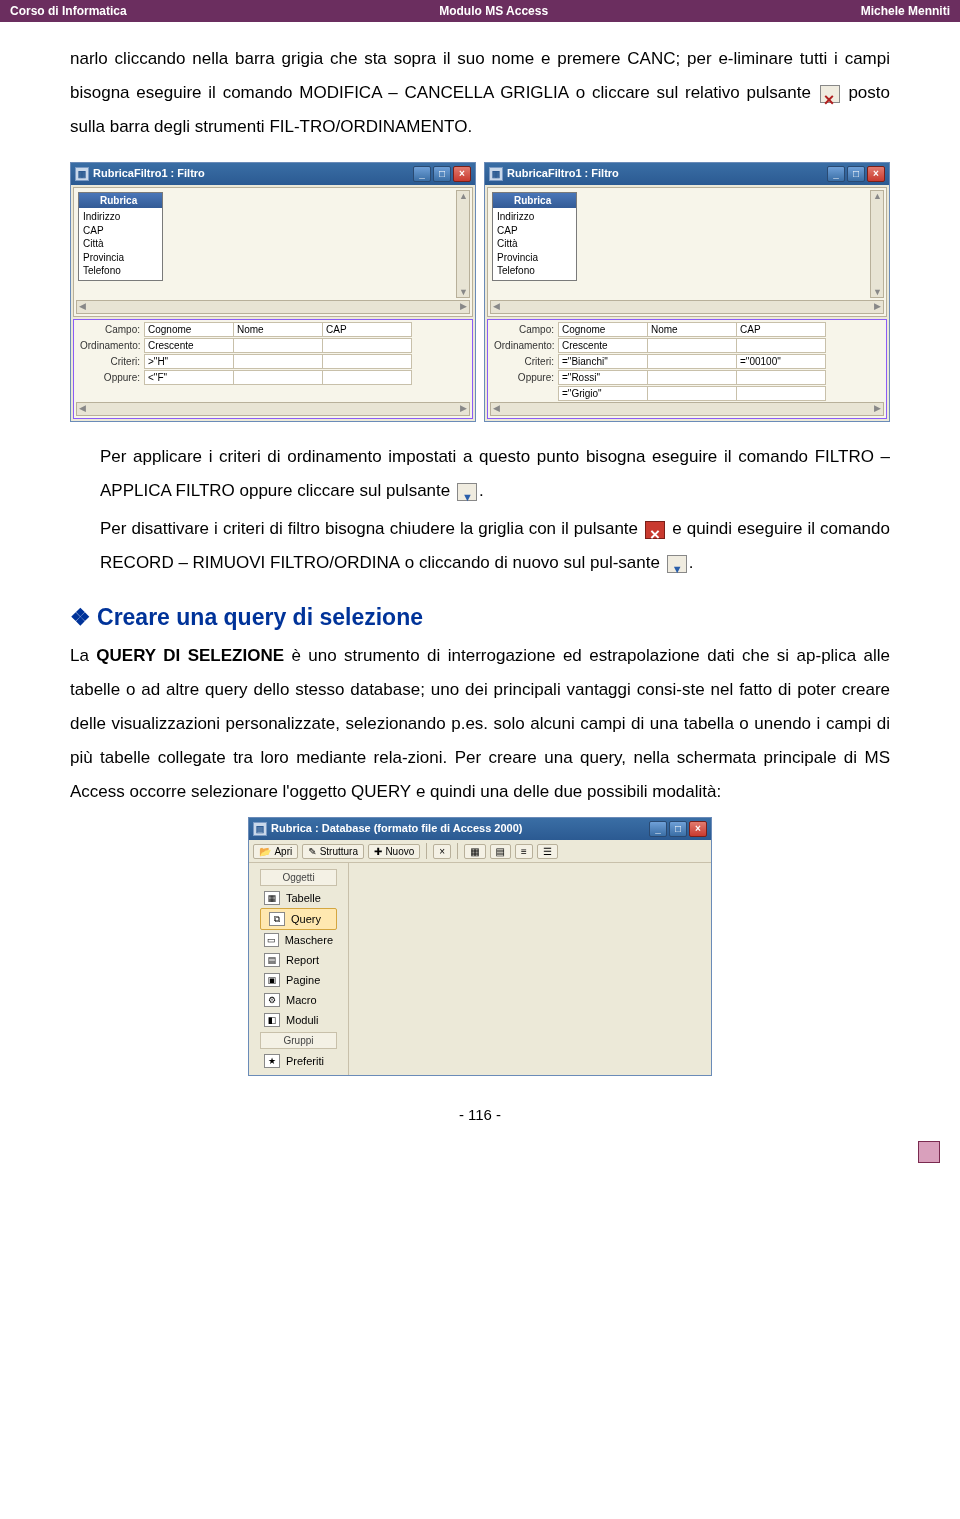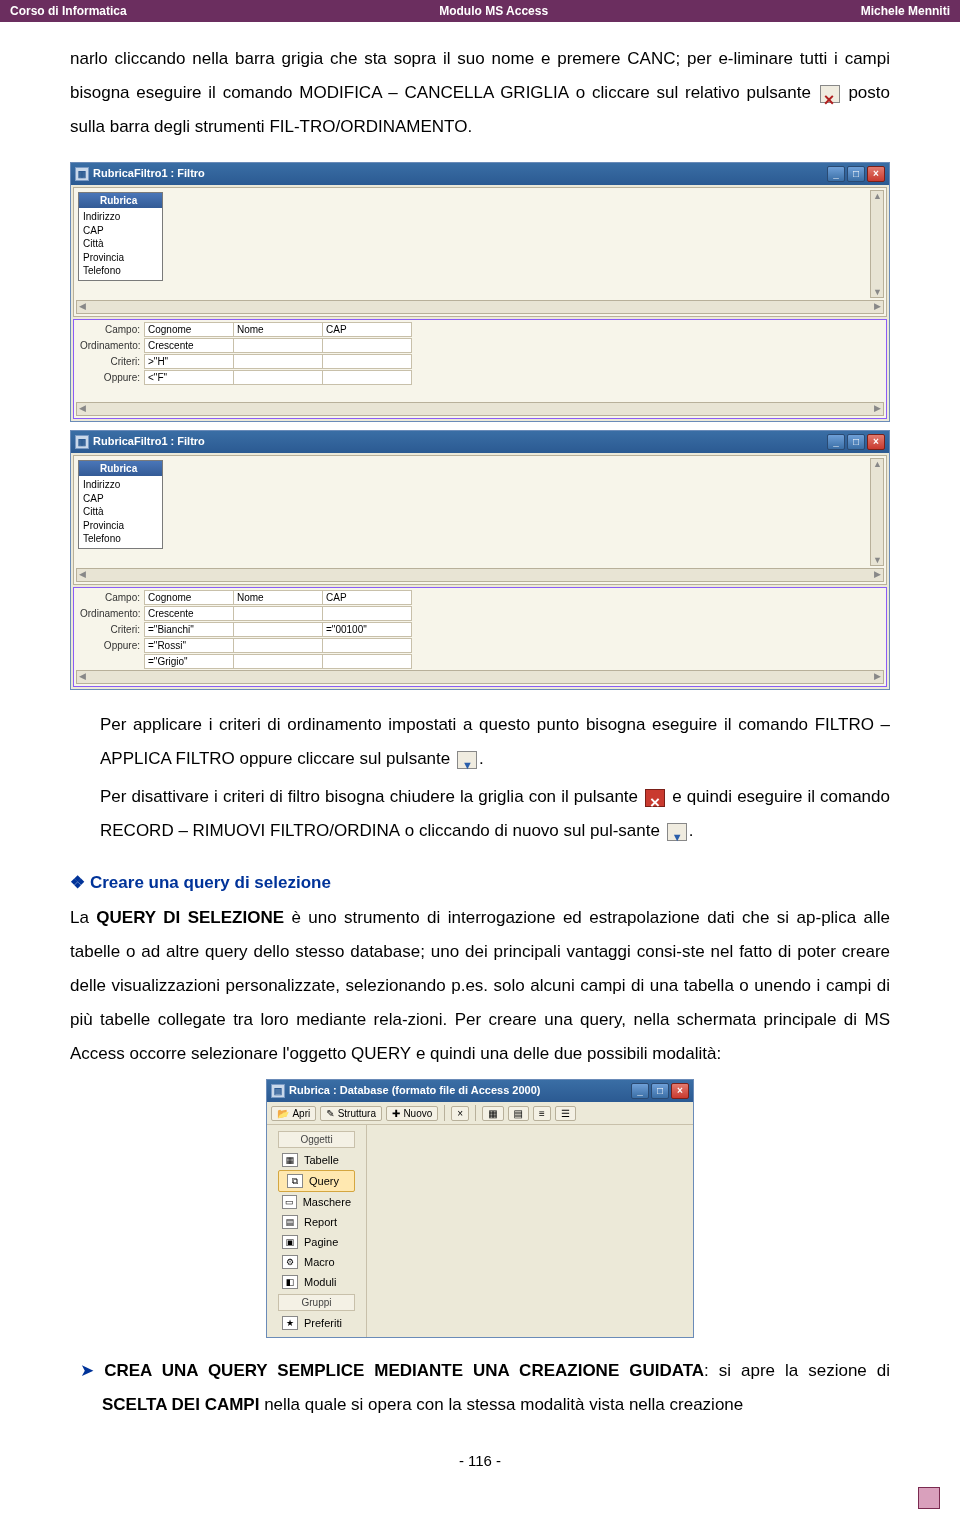--- a/index.html
+++ b/index.html
@@ -60,21 +60,20 @@
     color: #fff;
     font-weight: bold;
     font-size: 17px;
     position: absolute;
     top: -4px; left: 4px;
   }
   .screenshots-row {
     display: flex;
     gap: 8px;
     margin: 18px 0;
-    flex-direction: column;
   }
   .app-window {
     flex: 1;
     border: 1px solid #6a8bb8;
     background: #ece9d8;
     font-size: 11px;
     font-family: Tahoma, Arial, sans-serif;
   }
   .titlebar {
     background: linear-gradient(#3a6ea5, #2b5a92);
@@ -164,31 +163,31 @@
     background: #fff;
     width: 90px;
     height: 15px;
     padding: 0 3px;
     font-size: 10px;
     margin-right: -1px;
   }
   .section-head {
     color: #003399;
     font-weight: bold;
-    font-size: 17px;
+    font-size: 23px;
     margin-top: 24px;
     margin-bottom: 8px;
   }
   .section-head::before {
     content: "❖ ";
     color: #003399;
   }
   .sc { font-variant: small-caps; }
   .db-window {
-    width: 428px;
+    width: 464px;
     margin: 8px auto 16px auto;
     border: 1px solid #6a8bb8;
     background: #ece9d8;
     font-family: Tahoma, Arial, sans-serif;
     font-size: 11px;
   }
   .db-toolbar {
     background: #ece9d8;
     border-bottom: 1px solid #c8c0aa;
     padding: 3px 4px;
@@ -519,23 +518,20 @@
             </div>
         <div class="side-group">Gruppi</div>
         <div class="side-item">
               <span class="side-ico">★</span>
               <span>Preferiti</span>
             </div>
       </div>
     </div>
   </div>
 
-  <p class="bullet-line">
-    <span class="sc" style="font-weight:bold;">CREA UNA QUERY SEMPLICE MEDIANTE UNA CREAZIONE GUIDATA</span><span>: si apre la sezione di </span><span class="sc" style="font-weight:bold;">SCELTA DEI CAMPI</span><span> nella quale si opera con la stessa modalità vista nella creazione</span>
-  </p>
 
   <div class="page-num">- 116 -</div>
 
 </div>
 
 <div class="footer-icon"></div>
 
 </div>
 
 </body></html>

